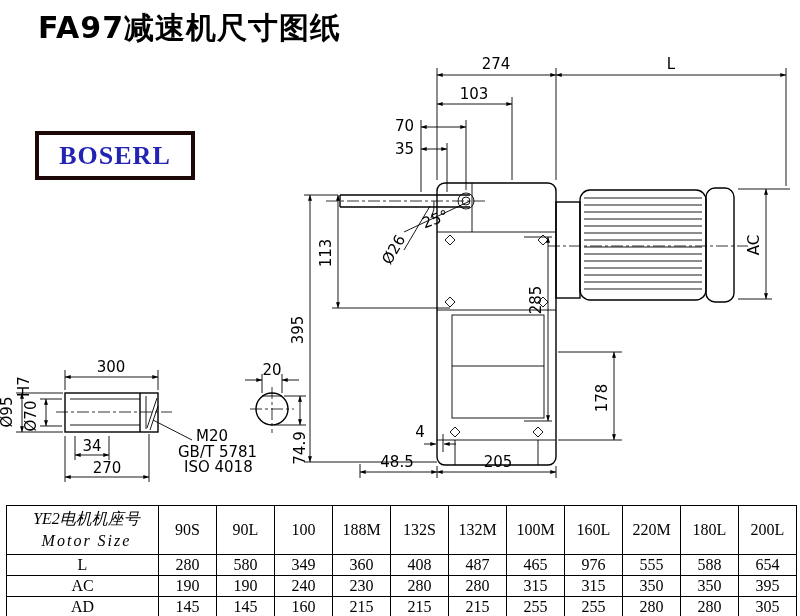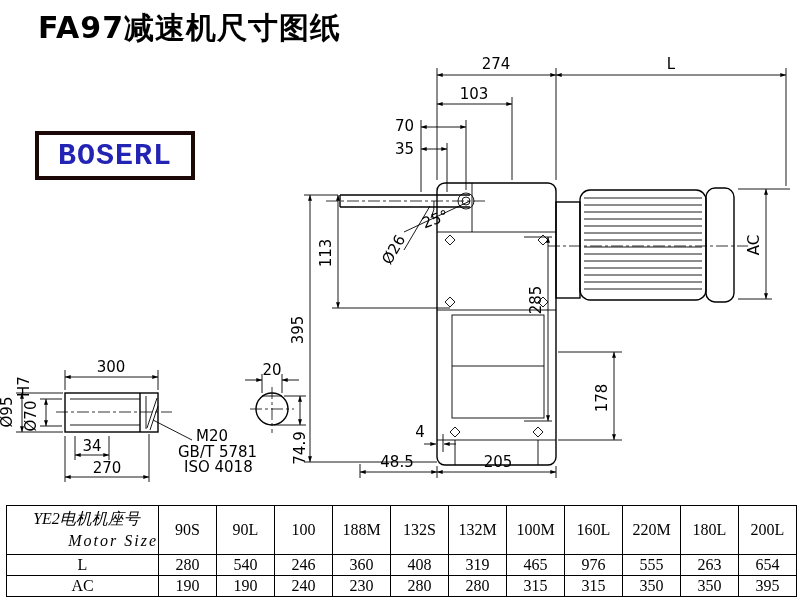--- a/index.html
+++ b/index.html
@@ -2,36 +2,36 @@
 <html><head>
 <meta charset="utf-8">
 <style>
   html,body{margin:0;padding:0;background:#fff;}
   .stage{position:relative;width:800px;height:616px;background:#fff;overflow:hidden;
          font-family:"DejaVu Sans",sans-serif;color:#000;}
   .title{position:absolute;left:38px;top:8px;margin:0;font-weight:bold;font-size:30px;
          letter-spacing:1px;font-family:"DejaVu Sans",sans-serif;}
   .logo{position:absolute;left:35px;top:131px;width:152px;height:41px;border:4px solid #1d0808;
         background:#fff;display:flex;align-items:center;justify-content:center;}
-  .logo span{font-family:Liberation Mono, monospace;font-weight:bold;font-size:30px;color:#2323b4;
+  .logo span{font-family:Liberation Serif, serif;font-weight:bold;font-size:26px;color:#2323b4;
         letter-spacing:1px;}
   svg.drawing{position:absolute;left:0;top:0;}
   svg.drawing text{font-family:"DejaVu Sans",sans-serif;font-size:15px;fill:#000;}
   .o{fill:none;stroke:#000;stroke-width:1.4;}
   .t{fill:none;stroke:#000;stroke-width:0.9;}
   .d{stroke:#000;stroke-width:0.9;fill:none;}
   .c{stroke:#000;stroke-width:0.8;fill:none;stroke-dasharray:12 3 3 3;}
   table.dims{position:absolute;left:6px;top:505px;width:788px;border-collapse:collapse;
         table-layout:fixed;background:#fff;}
   table.dims td{border:1px solid #000;text-align:center;padding:0;height:20px;
         font-family:"Liberation Serif",serif;font-size:16px;}
   table.dims tr.hdr td{height:48px;}
   td.hcell{text-align:left;}
   td.hcell div{padding-left:8px;line-height:22px;font-style:italic;}
-  td.hcell .l2{letter-spacing:2px;text-align:right;}
+  td.hcell .l2{letter-spacing:2px;}
 </style>
 </head>
 <body>
 
 <div class="stage">
 
   <h1 class="title">FA97减速机尺寸图纸</h1>
 
   <div class="logo">
     <span>BOSERL</span>
@@ -219,41 +219,55 @@
       <td>132M</td>
       <td>100M</td>
       <td>160L</td>
       <td>220M</td>
       <td>180L</td>
       <td>200L</td>
     </tr>
     <tr>
       <td>L</td>
       <td>280</td>
-      <td>540</td>
-      <td>246</td>
+      <td>580</td>
+      <td>349</td>
       <td>360</td>
       <td>408</td>
-      <td>319</td>
+      <td>487</td>
       <td>465</td>
       <td>976</td>
       <td>555</td>
-      <td>263</td>
+      <td>588</td>
       <td>654</td>
     </tr>
     <tr>
       <td>AC</td>
       <td>190</td>
       <td>190</td>
       <td>240</td>
       <td>230</td>
       <td>280</td>
       <td>280</td>
       <td>315</td>
       <td>315</td>
       <td>350</td>
       <td>350</td>
       <td>395</td>
     </tr>
+    <tr>
+      <td>AD</td>
+      <td>145</td>
+      <td>145</td>
+      <td>160</td>
+      <td>215</td>
+      <td>215</td>
+      <td>215</td>
+      <td>255</td>
+      <td>255</td>
+      <td>280</td>
+      <td>280</td>
+      <td>305</td>
+    </tr>
   </tbody>
     </table>
 
 </div>
 
 </body></html>

